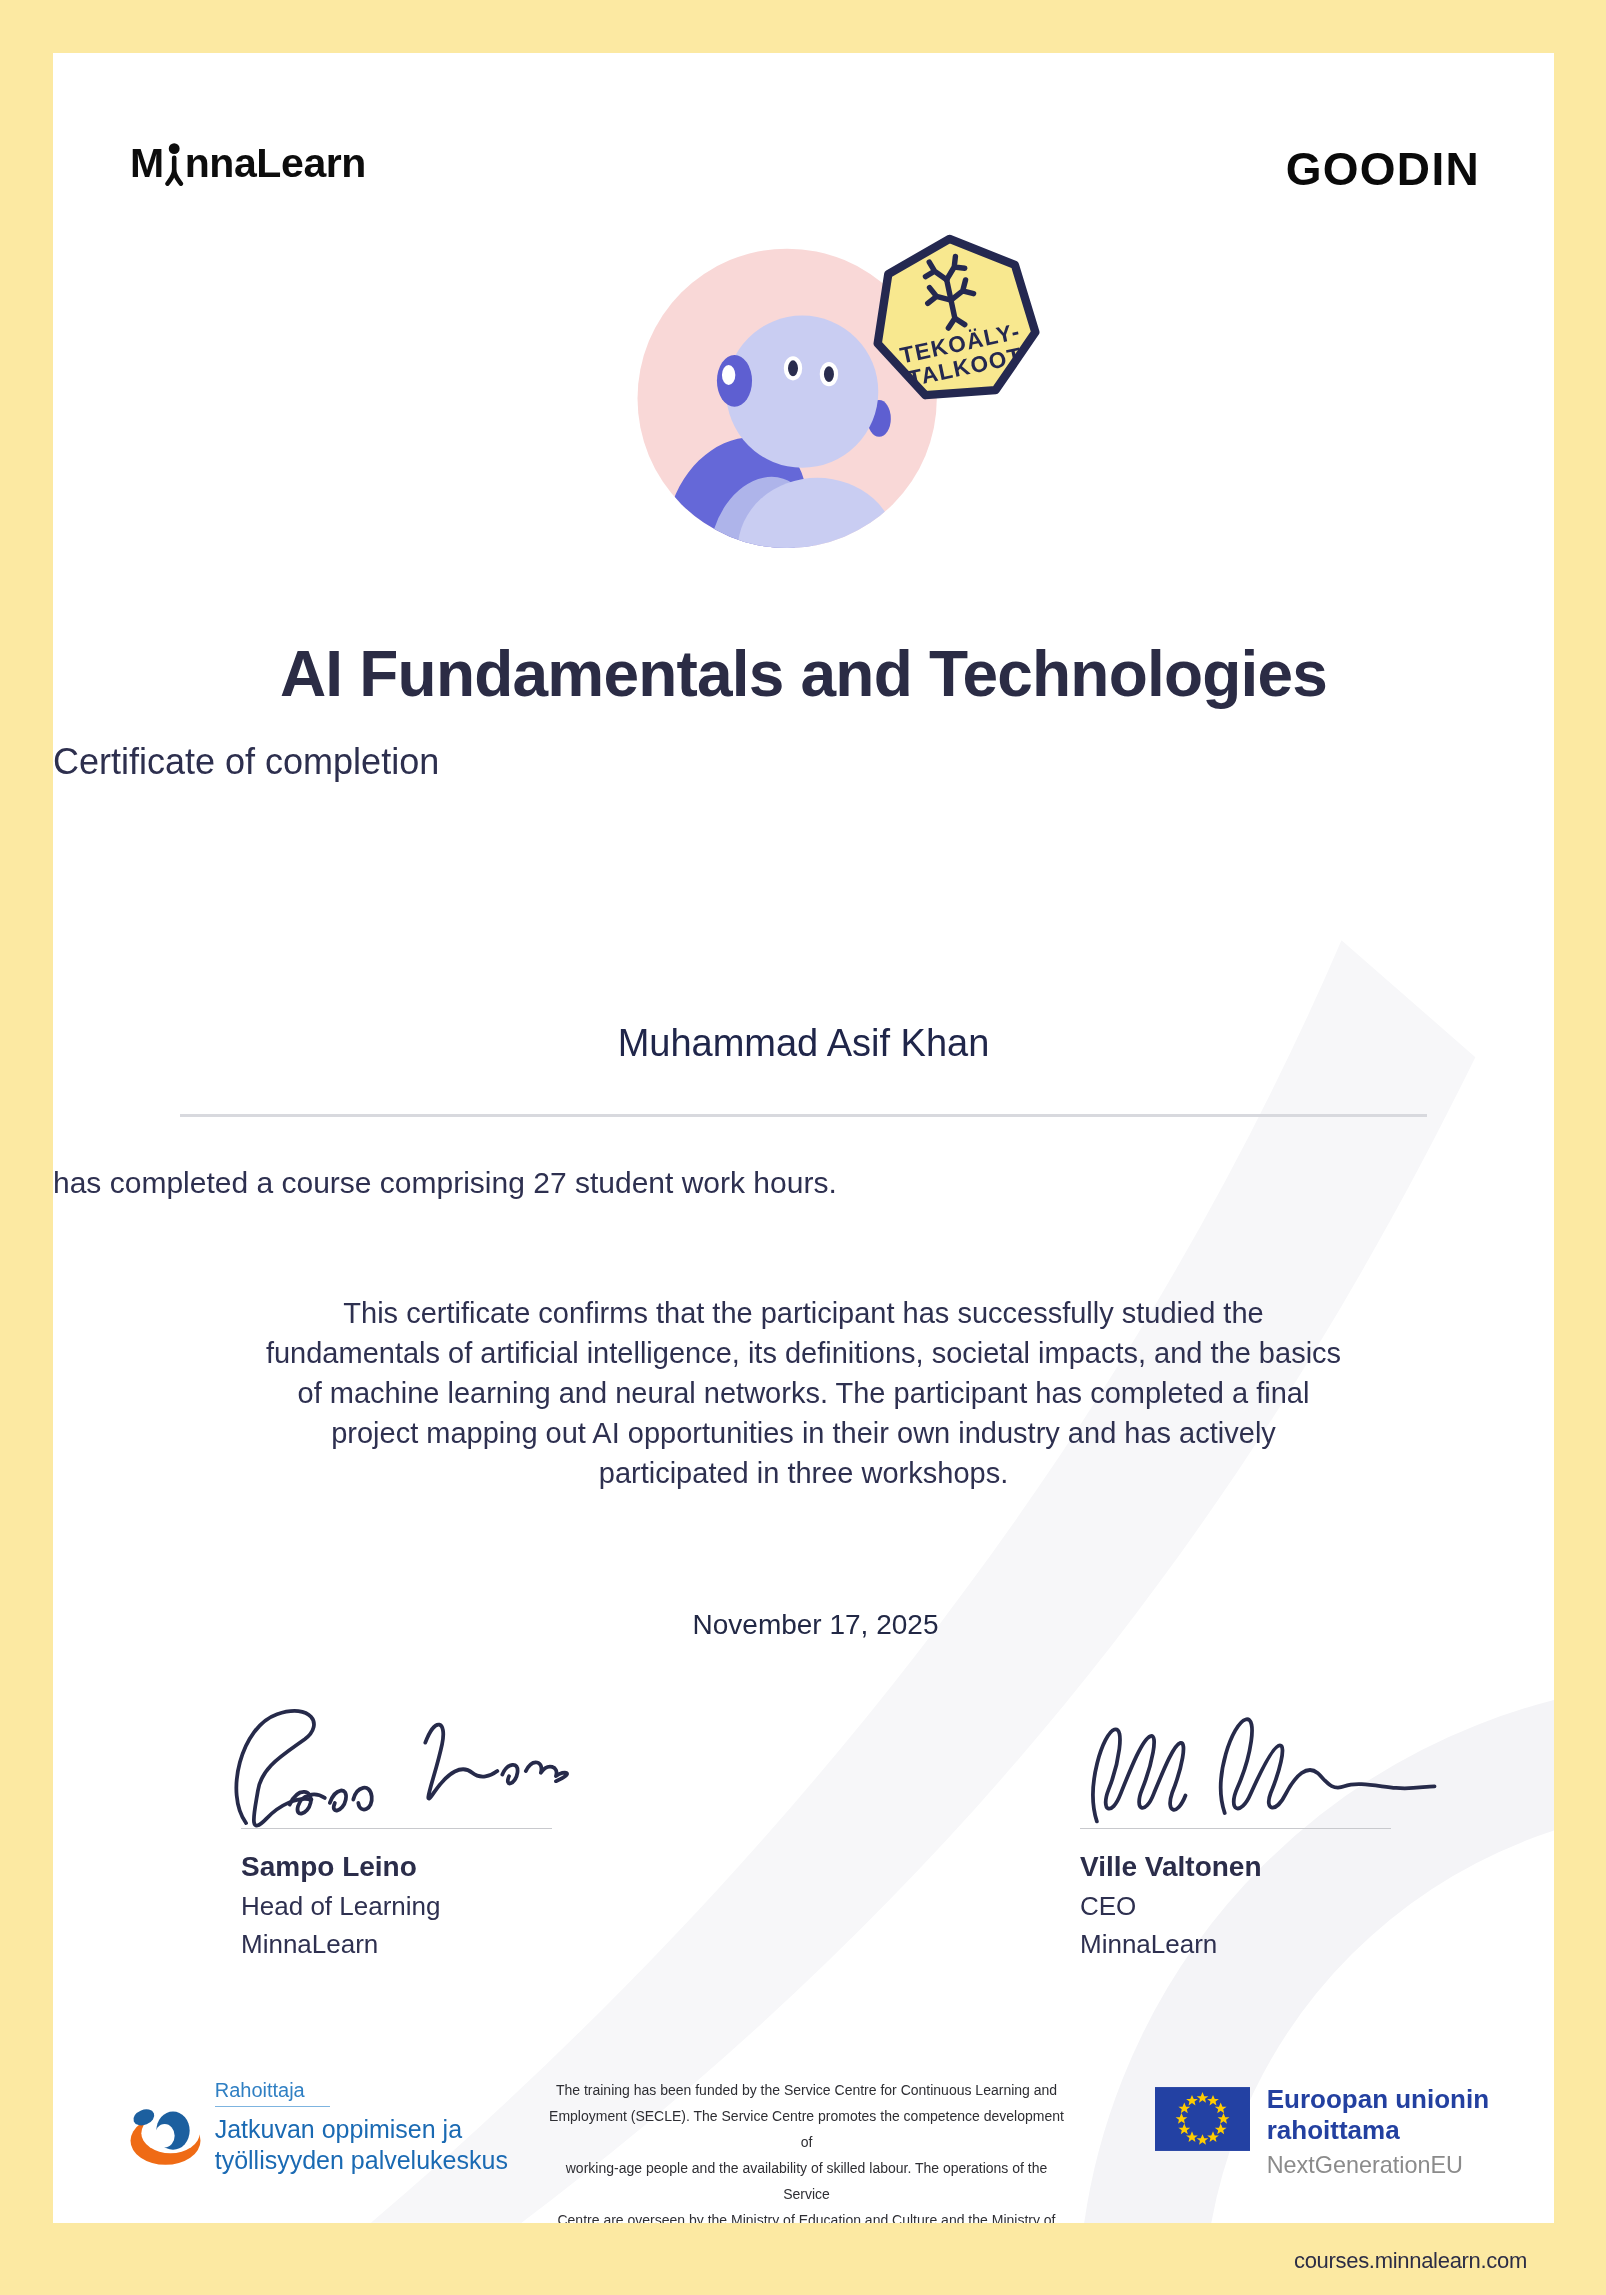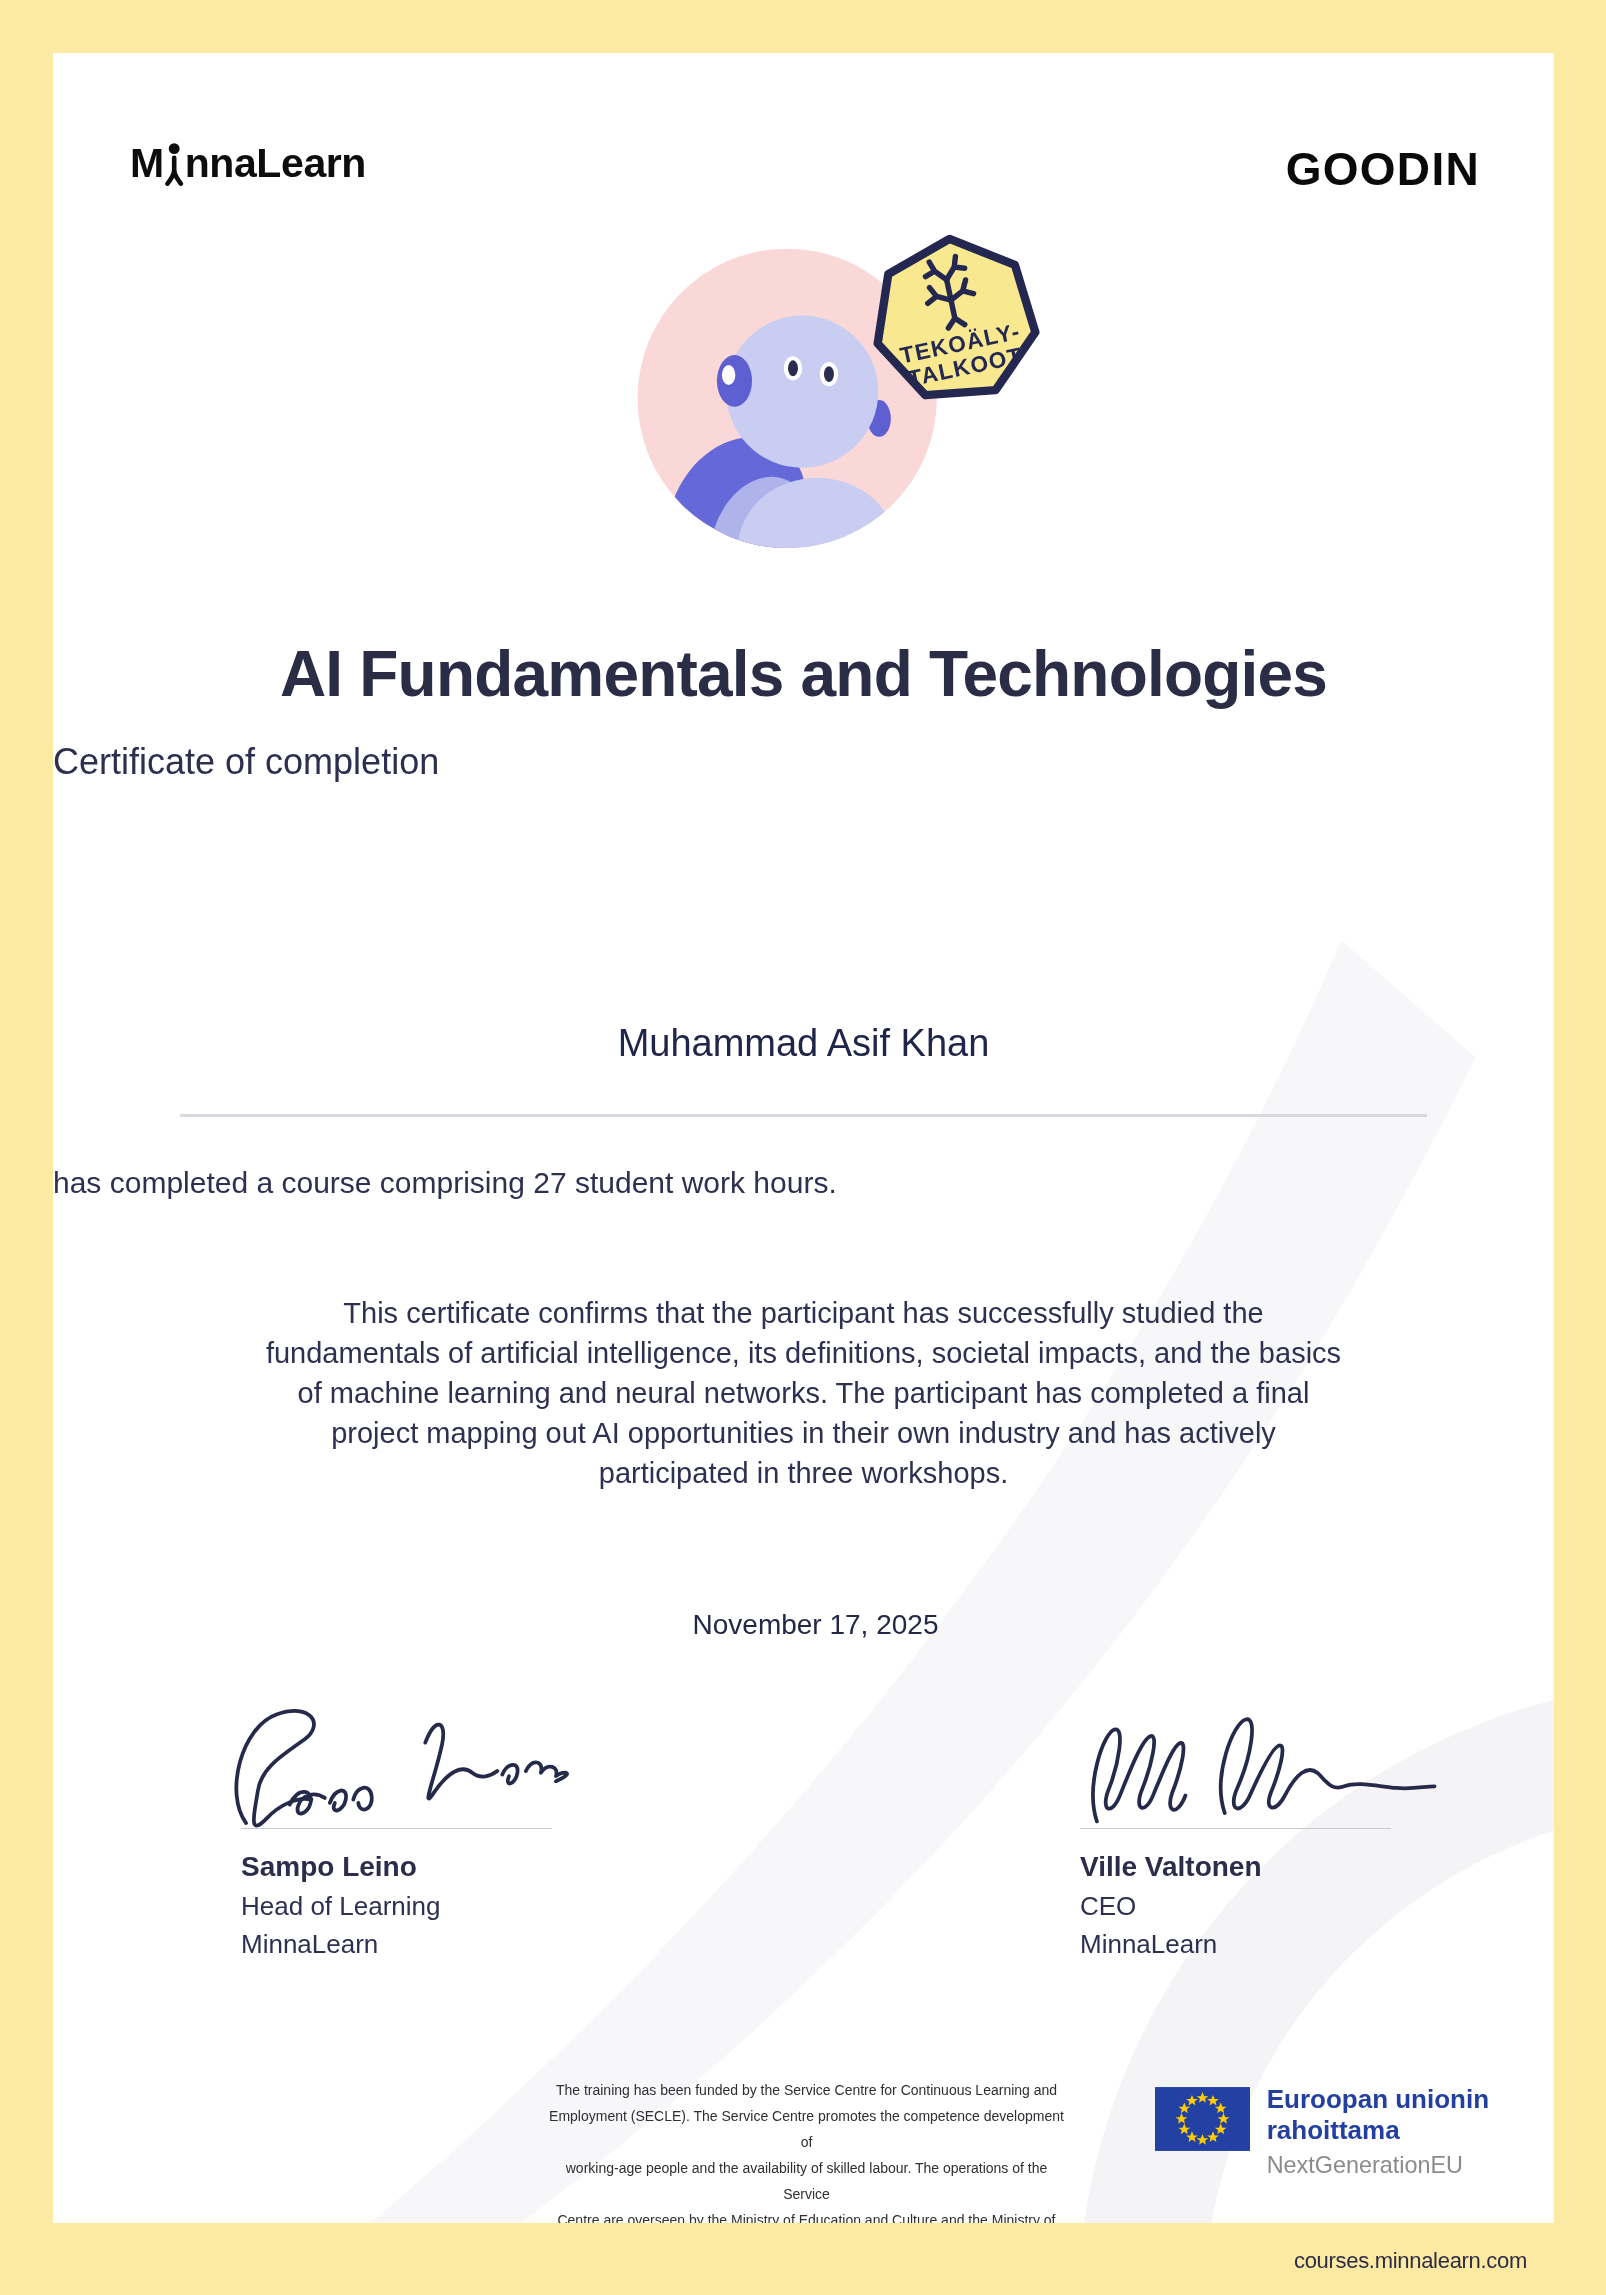--- a/index.html
+++ b/index.html
@@ -185,20 +185,36 @@
       </svg>
       <div style="position:absolute;left:0;bottom:0;width:100%;">
         <div class="sig-line"></div>
       </div>
     </div>
     <div class="sig-name">Ville Valtonen</div>
     <div class="sig-role">CEO</div>
     <div class="sig-org">MinnaLearn</div>
   </div>
 
+  <div class="secle">
+    <svg width="75" height="64" viewBox="0 0 90 76">
+      <ellipse cx="45" cy="46" rx="42" ry="29" fill="#ef6b15"></ellipse>
+      <ellipse cx="51" cy="37" rx="35" ry="24" fill="#ffffff"></ellipse>
+      <ellipse cx="54" cy="34" rx="20" ry="23" fill="#1c5f9f"></ellipse>
+      <ellipse cx="44" cy="40" rx="12" ry="14" fill="#ffffff"></ellipse>
+      <ellipse cx="19" cy="18" rx="13" ry="9" fill="#1c5f9f" transform="rotate(-22 19 18)"></ellipse>
+    </svg>
+    <div class="secle-text">
+      <span class="secle-label">Rahoittaja</span>
+      <div class="secle-name">
+        <div>Jatkuvan oppimisen ja</div>
+        <div>työllisyyden palvelukeskus</div>
+      </div>
+    </div>
+  </div>
 
   <div class="funding-text">
     <div>The training has been funded by the Service Centre for Continuous Learning and</div>
     <div>Employment (SECLE). The Service Centre promotes the competence development of</div>
     <div>working-age people and the availability of skilled labour. The operations of the Service</div>
     <div>Centre are overseen by the Ministry of Education and Culture and the Ministry of</div>
 
   </div>
 
   <div class="eu">

